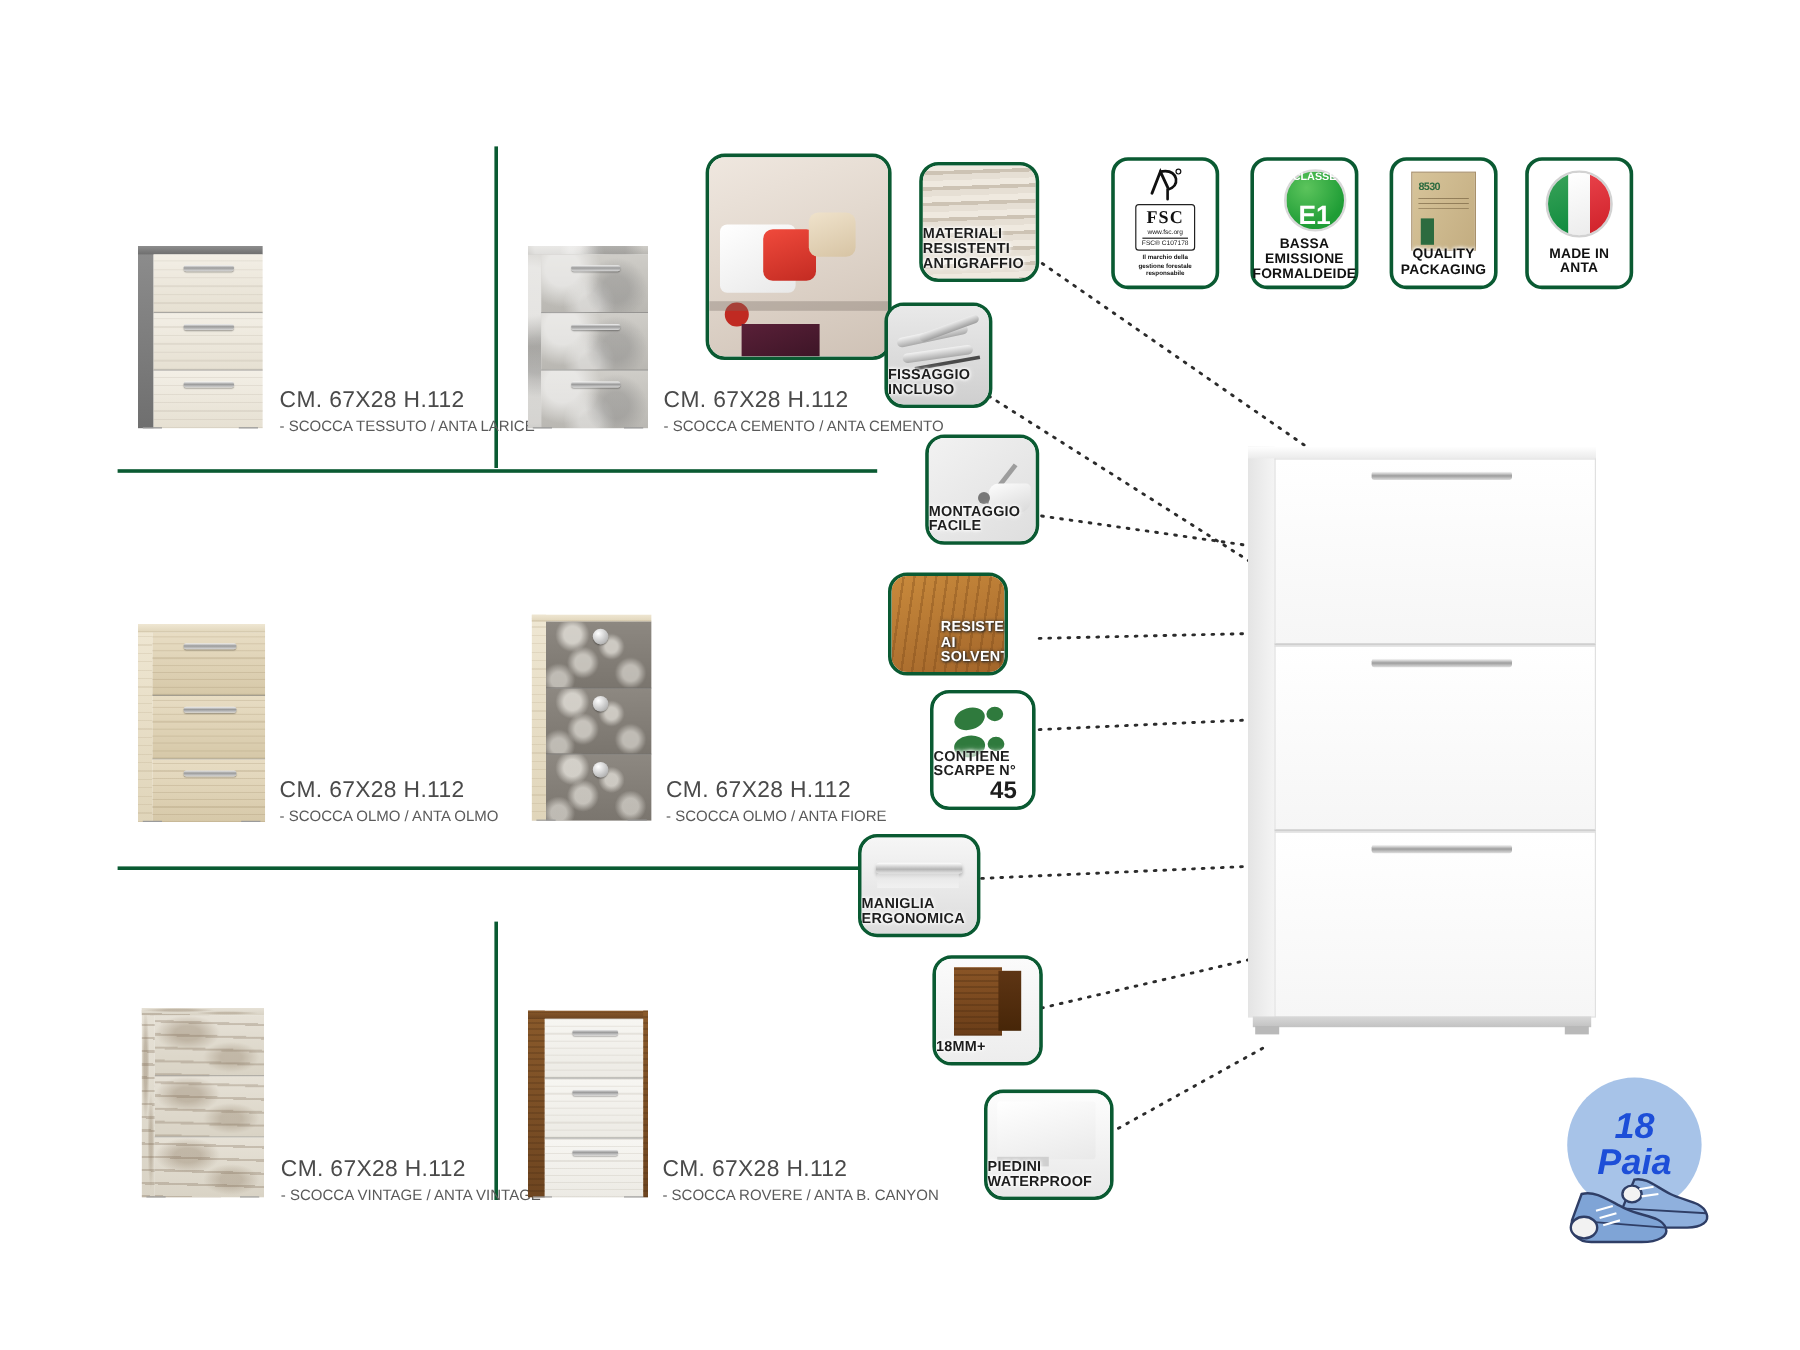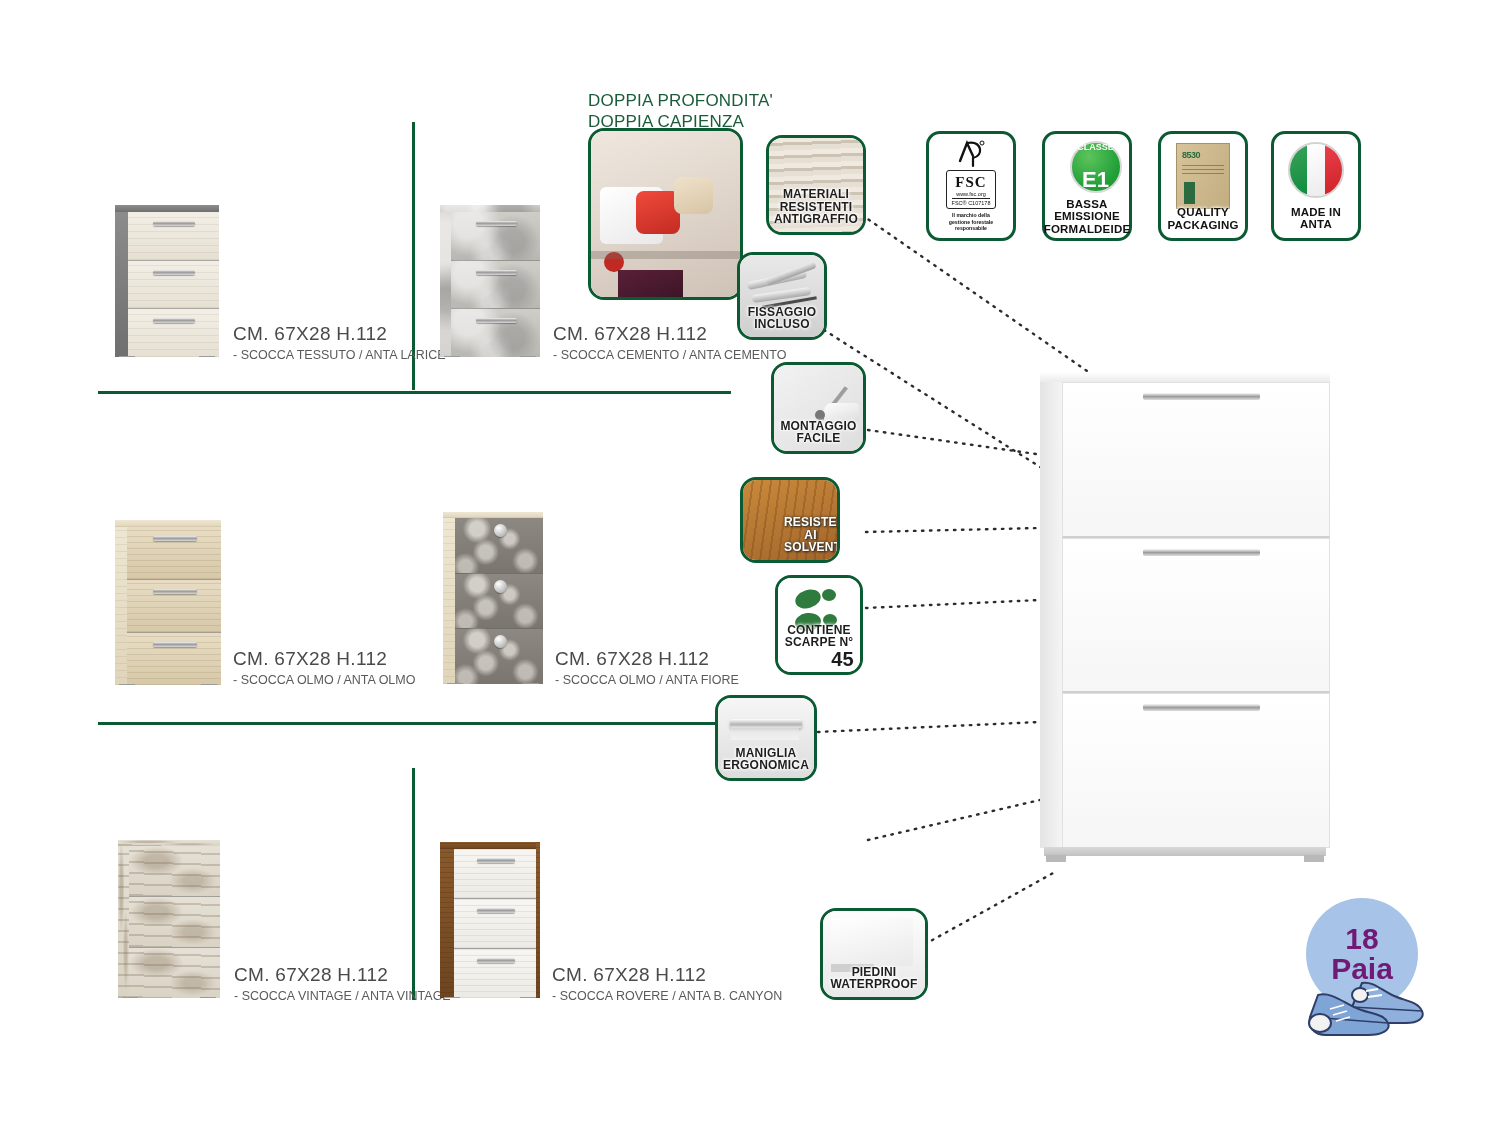--- a/index.html
+++ b/index.html
@@ -82,21 +82,21 @@
       linear-gradient(180deg,#f7f6f2,#eceae4); }
 
   
   .badge {
     position: absolute; border: 3px solid #0a5a32; border-radius: 16px;
     background: #fff; overflow: hidden;
   }
   .badge .photo { position: absolute; inset: 0; }
   .badge .blabel {
     position: absolute; left: 0; right: 0; bottom: 6px;
-    text-align: center; font-weight: bold; color: #1d1d1d;
+    text-align: left; font-weight: bold; color: #1d1d1d;
     font-size: 12px; line-height: 1.05; letter-spacing: .2px;
     text-shadow: 0 0 3px #fff, 0 0 3px #fff, 0 0 5px #fff;
   }
   .badge .blabel.white { color: #fff; text-shadow: 0 0 3px #333, 1px 1px 2px #222; padding-left: 41px; }
 
   .heading {
     position: absolute; color: #1a5c3a; font-size: 17px; line-height: 1.25;
     letter-spacing: .2px; white-space: nowrap;
   }
 
@@ -138,21 +138,21 @@
   }
   .flag-circle i { flex: 1; display: block; }
   .fg { background: linear-gradient(160deg,#3aa35a,#0f8b3d); }
   .fw { background: linear-gradient(160deg,#ffffff,#ececec); }
   .fr { background: linear-gradient(160deg,#e8414a,#ce2028); }
 
   
   .paia {
     position: absolute; width: 112px; height: 112px; border-radius: 50%;
     background: #a7c3e8; display: flex; flex-direction: column;
-    align-items: center; justify-content: center; color: #701a75;
+    align-items: center; justify-content: center; color: #1d4ed8; font-style: italic;
   }
   .paia .p1 { font-size: 30px; font-weight: bold; line-height: 1; }
   .paia .p2 { font-size: 30px; font-weight: bold; line-height: 1; }
 
   
   .connectors { position: absolute; inset: 0; pointer-events: none; }
 
   
   .shoe-photo { position:absolute; inset:0;
     background:
@@ -172,24 +172,20 @@
 </head>
 <body>
 
 <div id="stage">
 
   <div class="divider-h" style="left:98px; top:391px; width:633px;"></div>
   <div class="divider-h" style="left:98px; top:722px; width:633px;"></div>
   <div class="divider-v" style="left:412px; top:122px; height:268px;"></div>
   <div class="divider-v" style="left:412px; top:768px; height:232px;"></div>
 
-  <div class="heading" style="left:588px; top:90px;">
-    <div>DOPPIA PROFONDITA'</div>
-    <div>DOPPIA CAPIENZA</div>
-  </div>
 
   <div class="variant" style="left:115px; top:205px;">
     <div class="cabinet" style="width:104px; height:152px;">
       <div class="cab-side tx-tessuto" style="width:13px;"></div>
       <div class="cab-top tx-tessuto" style="height:7px;"></div>
       <div class="cab-doors" style="left:13px; top:7px;">
         <div class="cab-door tx-larice">
             <span class="handle"></span>
           </div>
         <div class="cab-door tx-larice">
@@ -447,20 +443,32 @@
                   box-shadow:0 2px 3px rgba(0,0,0,.25);"></div>
       <div style="position:absolute; left:14%; top:37%; width:70%; height:12px;
                   background:linear-gradient(180deg,#e4e4e4,#f4f4f4); opacity:.7;"></div>
     </div>
     <div class="blabel">
       <div>MANIGLIA</div>
       <div>ERGONOMICA</div>
     </div>
   </div>
 
+  <div class="badge" style="left:777px; top:796px; width:92px; height:92px;">
+    <div class="photo panel-edge">
+      <div style="position:absolute; left:18%; top:8%; width:46%; bottom:26%;
+                  background: repeating-linear-gradient(0deg, rgba(70,40,14,.3) 0 1px, rgba(0,0,0,0) 1px 5px),
+                              linear-gradient(180deg,#8a5526,#6a3d18);"></div>
+      <div style="position:absolute; left:60%; top:12%; width:22%; bottom:30%;
+                  background:linear-gradient(180deg,#5e3514,#472608);"></div>
+    </div>
+    <div class="blabel">
+      <div>18MM+</div>
+    </div>
+  </div>
 
   <div class="badge" style="left:820px; top:908px; width:108px; height:92px;">
     <div class="photo foot-photo">
       <div style="position:absolute; left:8%; top:8%; right:12%; height:56%;
                   background:linear-gradient(165deg,#ffffff,#e9e9e9); border-radius:2px;"></div>
       <div style="position:absolute; left:8%; top:62%; width:42%; height:9%;
                   background:#cfcfcf;"></div>
     </div>
     <div class="blabel">
       <div>PIEDINI</div>

